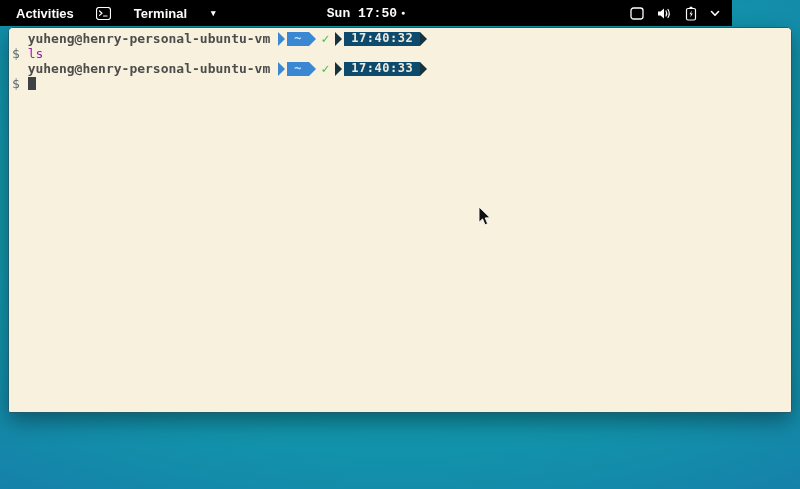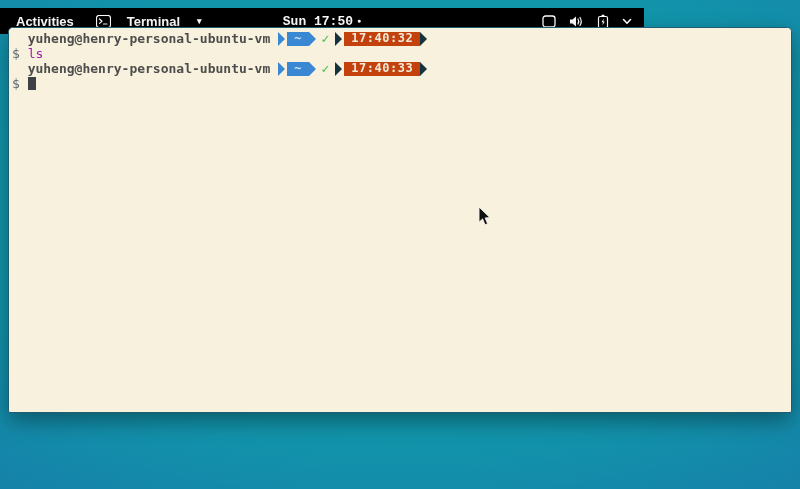--- a/index.html
+++ b/index.html
@@ -5,27 +5,27 @@
   * { margin:0; padding:0; box-sizing:border-box; }
   html,body { width:800px; height:489px; overflow:hidden; }
   body {
     font-family:"Liberation Sans", sans-serif;
     background: radial-gradient(ellipse 115% 95% at 50% 42%, #0ea89e 0%, #1293ab 52%, #1a6ea6 100%);
     position:relative;
   }
 
   
   .top-bar {
-    position:absolute; top:8px; left:0; width:644px; height:26px;
+    position:absolute; top:0; left:0; width:732px; height:26px;
     background:#000; color:#fff; display:flex; align-items:center;
     font-size:13px; font-weight:700;
   }
   .tb-left { display:flex; align-items:center; gap:18px; padding-left:12px; }
   .tb-activities { padding:2px 4px; cursor:pointer; }
-  .tb-appmenu { display:flex; align-items:center; gap:16px; cursor:pointer; }
+  .tb-appmenu { display:flex; align-items:center; gap:23px; cursor:pointer; }
   .tb-appicon { display:flex; align-items:center; }
   .tb-caret { font-size:9px; margin-left:1px; }
   .tb-clock {
     position:absolute; left:0; right:0; top:0; height:26px;
     display:flex; align-items:center; justify-content:center; gap:4px;
     pointer-events:none;
     font-family:Liberation Mono, monospace;
   }
   .tb-clock-inner { pointer-events:auto; display:flex; align-items:center; gap:4px; cursor:pointer; }
   .tb-dot { font-size:7px; line-height:1; }
@@ -65,21 +65,21 @@
   .pl-lead { margin-left:8px; }
   .tri { width:0; height:0; border-top:7px solid transparent; border-bottom:7px solid transparent; }
   .tri-blue  { border-left:7px solid #3a87d3; }
   .tri-dark  { border-left:7px solid #16323c; }
   .pl-gap { width:2px; }
   .pl-body {
     height:14px; display:flex; align-items:center; padding:0 7px;
     font-size:12px; font-weight:700;
   }
   .pl-body-blue { background:#3a87d3; color:#cde4f7; }
-  .pl-body-dark { background:#c2410c; color:#f2ead8; letter-spacing:.5px; }
+  .pl-body-dark { background:#0c4a6e; color:#f2ead8; letter-spacing:.5px; }
 
   .check { color:#3fc13f; font-weight:700; margin:0 6px; font-size:13px; }
 
   .dollar { color:#5a6a70; }
   .cmd { color:#a21caf; margin-left:1ch; }
 
   .listing { display:flex; gap:2ch; color:#2aa198; height:15px; align-items:center; white-space:pre; }
 
   .cursor-block { display:inline-block; width:8px; height:13px; background:#3c4245; margin-left:1ch; }
 

